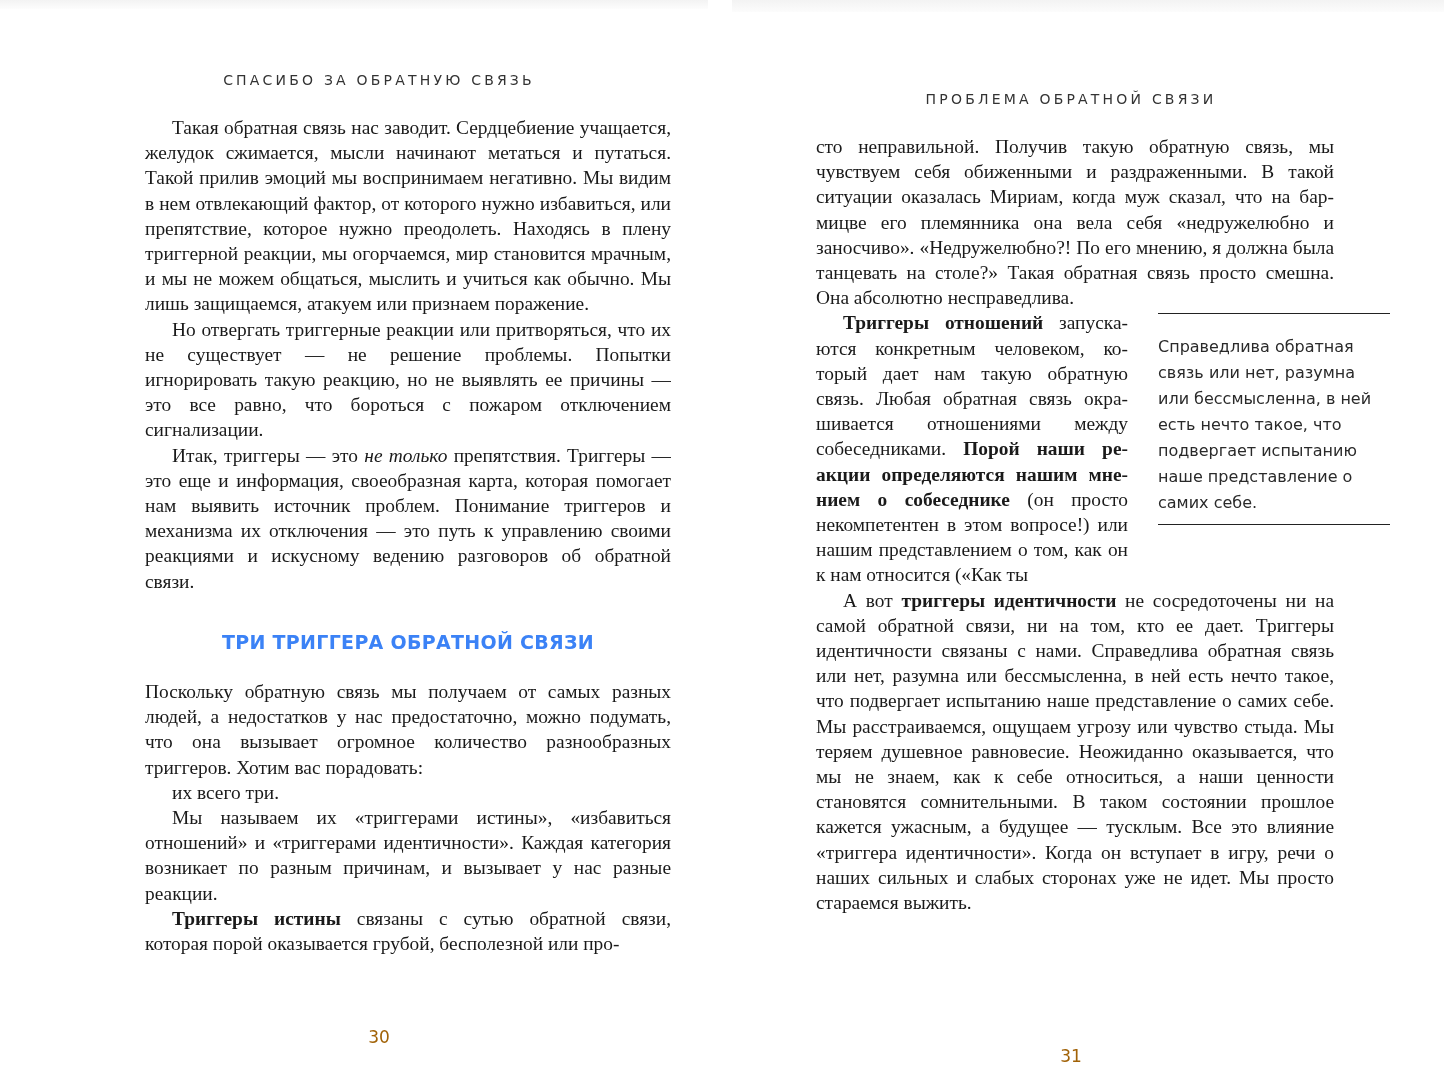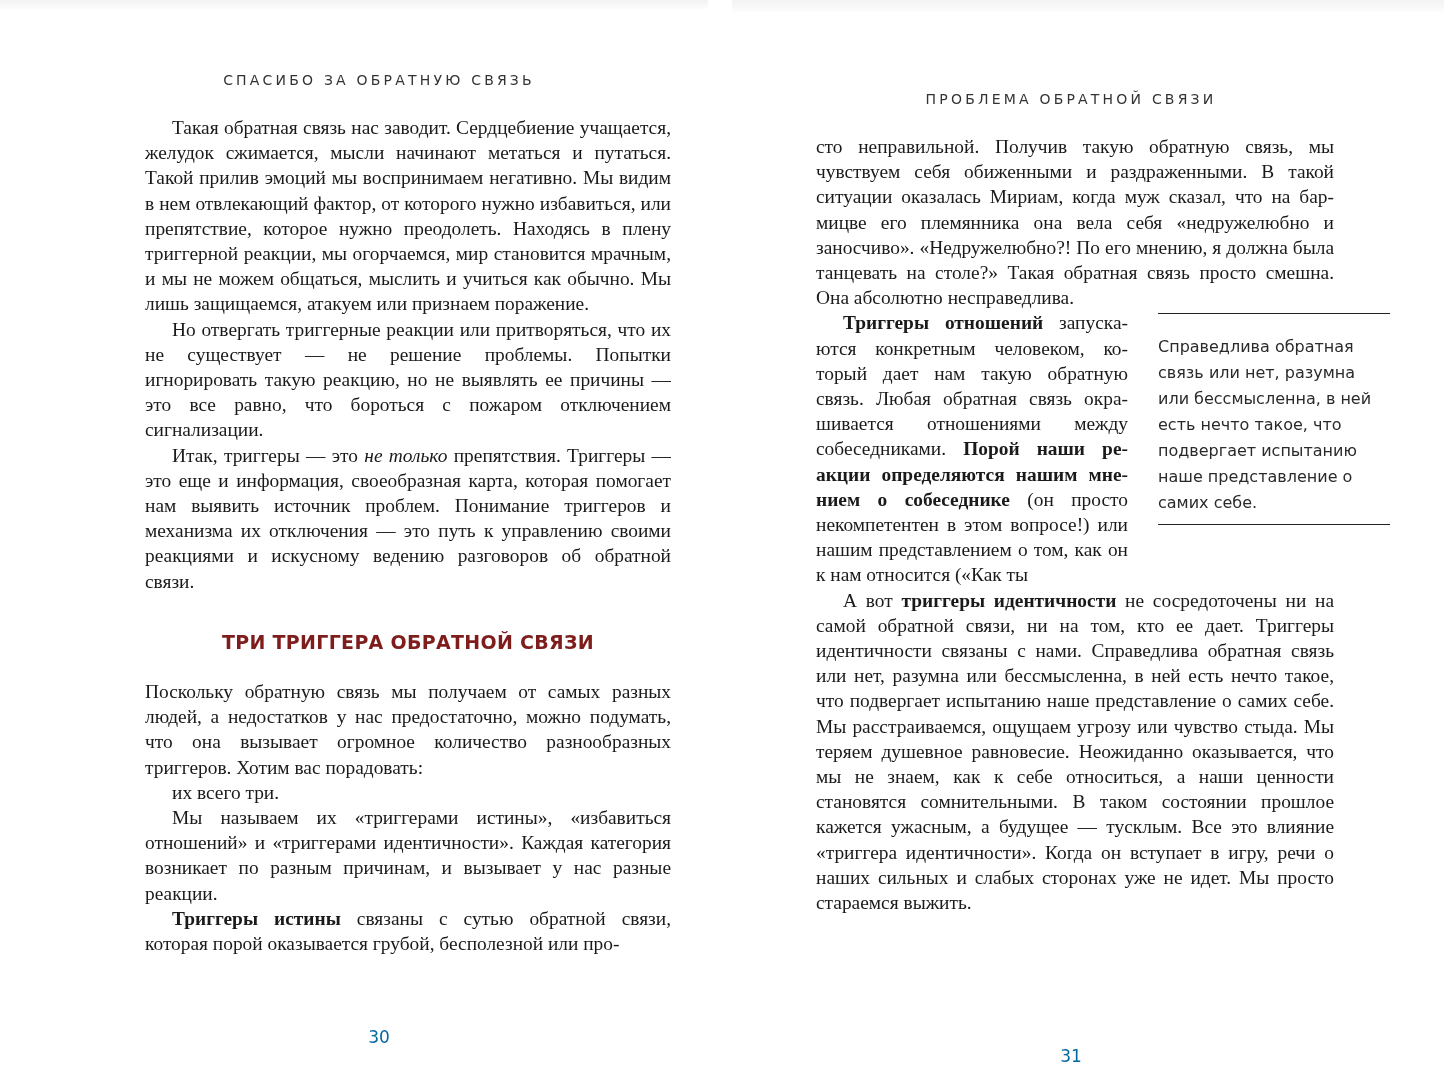--- a/index.html
+++ b/index.html
@@ -43,40 +43,40 @@
     .body-text p { margin: 0; text-indent: 27px; hyphens: manual; }
     .body-text p.noindent { text-indent: 0; }
     .body-text p.single-indent { text-indent: 27px; }
     .body-text b { font-weight: bold; }
     .body-text i { font-style: italic; }
 
     .section-heading {
       font-family: "DejaVu Sans", "Liberation Sans", sans-serif;
       font-weight: bold; font-size: 19px; letter-spacing: 0.3px;
       text-align: center; margin: 36px 0 24px 0; text-indent: 0;
-      color: #7f1d1d;
+      color: #3b82f6;
     }
 
     .wrap-col { float: left; width: 312px; }
     .pullquote {
       float: right; width: 232px; margin-right: -56px;
       margin-top: 3px;
       border-top: 1.5px solid #222;
       border-bottom: 1.5px solid #222;
       padding: 20px 0 8px 0;
       font-family: "DejaVu Sans", "Liberation Sans", sans-serif;
       font-size: 16px; line-height: 26px; color: #2a2a2a;
       text-align: left; text-indent: 0;
     }
 
     .page-number {
       position: absolute; top: 1027px; left: 0; right: 0;
       text-align: center;
       font-family: "DejaVu Sans", "Liberation Sans", sans-serif;
-      font-size: 17px; color: #0369a1;
+      font-size: 17px; color: #a16207;
     }
     .page-right .page-number { right: 60px; }
   </style>
 </head>
 <body>
 
 <div class="top-shade-left"></div>
 <div class="top-shade-right"></div>
 
 <div class="page page-left">

